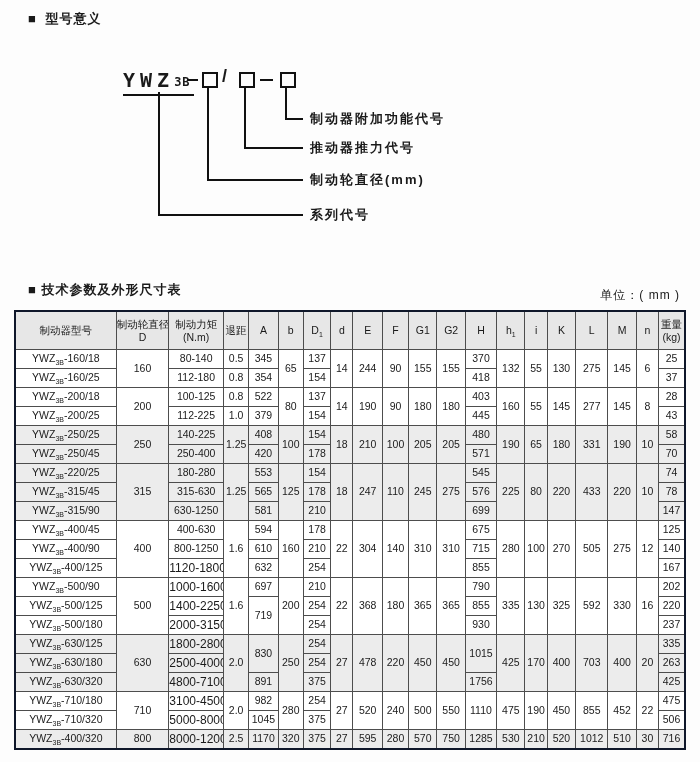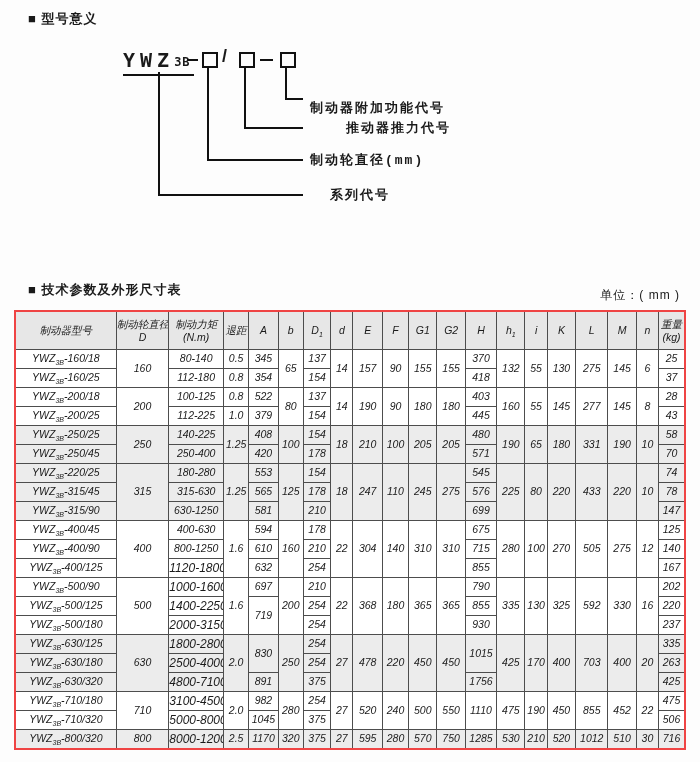--- a/index.html
+++ b/index.html
@@ -1,46 +1,46 @@
 <!DOCTYPE html>
 <html><head>
 <meta charset="utf-8">
 <style>
   html,body{margin:0;padding:0;}
   body{
     width:700px;height:762px;background:#fdfdfd;position:relative;overflow:hidden;
     font-family:"Liberation Sans","DejaVu Sans",sans-serif;color:#1a1a1a;
   }
   .sec-title{position:absolute;left:28px;font-size:13px;font-weight:bold;letter-spacing:1px;}
-  #title1{top:10px;}
+  #title1{top:10px;font-family:Liberation Mono, monospace;}
   #title2{top:281px;}
   #unit-note{position:absolute;top:287px;right:20px;font-size:12px;letter-spacing:1px;}
 
   
-  #diagram{position:absolute;left:0;top:40px;width:592px;height:230px;}
+  #diagram{position:absolute;left:0;top:60px;width:592px;height:230px;}
   #model-code{position:absolute;left:123px;top:8px;padding:0 3px 2px 0;border-bottom:2px solid #111;}
   #model-code .base{font-family:"DejaVu Sans Mono",monospace;font-size:20px;font-weight:bold;letter-spacing:5px;}
   #model-code .msub{font-family:"DejaVu Sans Mono",monospace;font-size:12px;font-weight:bold;letter-spacing:1px;vertical-align:1px;}
   .pbox{position:absolute;width:12px;height:12px;border:2px solid #111;top:12px;background:#fdfdfd;}
   #pbox1{left:202px;} #pbox2{left:239px;} #pbox3{left:280px;}
   .dash{position:absolute;height:2px;background:#111;top:19px;}
   #dash1{left:187px;width:11px;} #dash2{left:260px;width:13px;}
   #slash{position:absolute;left:222px;top:6px;font-size:18px;font-weight:bold;}
   .vline{position:absolute;width:2px;background:#111;}
   .hline{position:absolute;height:2px;background:#111;}
   #v-series{left:158px;top:32px;height:124px;} #h-series{left:158px;top:154px;width:145px;}
   #v-dia{left:207px;top:28px;height:93px;}    #h-dia{left:207px;top:119px;width:96px;}
   #v-thrust{left:244px;top:28px;height:61px;} #h-thrust{left:244px;top:87px;width:59px;}
   #v-func{left:285px;top:28px;height:32px;}   #h-func{left:285px;top:58px;width:18px;}
   .dlabel{position:absolute;left:310px;font-size:13px;font-weight:bold;letter-spacing:2px;white-space:nowrap;}
-  #lbl-func{top:50px;margin-top:9px;} #lbl-thrust{top:79px;margin-left:36px;} #lbl-dia{top:111px;font-family:Liberation Mono, monospace;} #lbl-series{top:146px;margin-left:20px;}
+  #lbl-func{top:50px;} #lbl-thrust{top:79px;} #lbl-dia{top:111px;} #lbl-series{top:146px;}
 
   
   #table-wrap{position:absolute;left:14px;top:310px;}
-  table{border-collapse:collapse;table-layout:fixed;width:672px;border:2px solid #ef4444;font-style:italic;}
+  table{border-collapse:collapse;table-layout:fixed;width:672px;border:2px solid #0f172a;}
   th,td{border:1px solid #4d4d4d;text-align:center;vertical-align:middle;padding:0;overflow:hidden;white-space:nowrap;}
   th{height:37px;background:#e7e7e7;font-weight:normal;font-size:10.5px;line-height:1.15;}
   td{height:18px;font-size:10.5px;line-height:1.05;background:#fff;}
   td.shade{background:#ececec;}
   td.small{font-size:12px;}
   td.model{font-size:10.5px;}
   sub{font-size:7px;line-height:0;}
 </style>
 </head>
 <body>
@@ -127,21 +127,21 @@
     <tbody>
         <tr>
           <td class="model"><span>YWZ</span><sub>3B</sub><span>-160/18</span></td>
           <td rowspan="2">160</td>
           <td>80-140</td>
           <td>0.5</td>
           <td>345</td>
           <td rowspan="2">65</td>
           <td>137</td>
           <td rowspan="2">14</td>
-          <td rowspan="2">157</td>
+          <td rowspan="2">244</td>
           <td rowspan="2">90</td>
           <td rowspan="2">155</td>
           <td rowspan="2">155</td>
           <td>370</td>
           <td rowspan="2">132</td>
           <td rowspan="2">55</td>
           <td rowspan="2">130</td>
           <td rowspan="2">275</td>
           <td rowspan="2">145</td>
           <td rowspan="2">6</td>
@@ -389,21 +389,21 @@
           <td>475</td>
         </tr>
         <tr>
           <td class="model"><span>YWZ</span><sub>3B</sub><span>-710/320</span></td>
           <td class="small">5000-8000</td>
           <td>1045</td>
           <td>375</td>
           <td>506</td>
         </tr>
         <tr>
-          <td class="model shade"><span>YWZ</span><sub>3B</sub><span>-800/320</span></td>
+          <td class="model shade"><span>YWZ</span><sub>3B</sub><span>-400/320</span></td>
           <td class="shade">800</td>
           <td class="shade small">8000-12000</td>
           <td class="shade">2.5</td>
           <td class="shade">1170</td>
           <td class="shade">320</td>
           <td class="shade">375</td>
           <td class="shade">27</td>
           <td class="shade">595</td>
           <td class="shade">280</td>
           <td class="shade">570</td>

